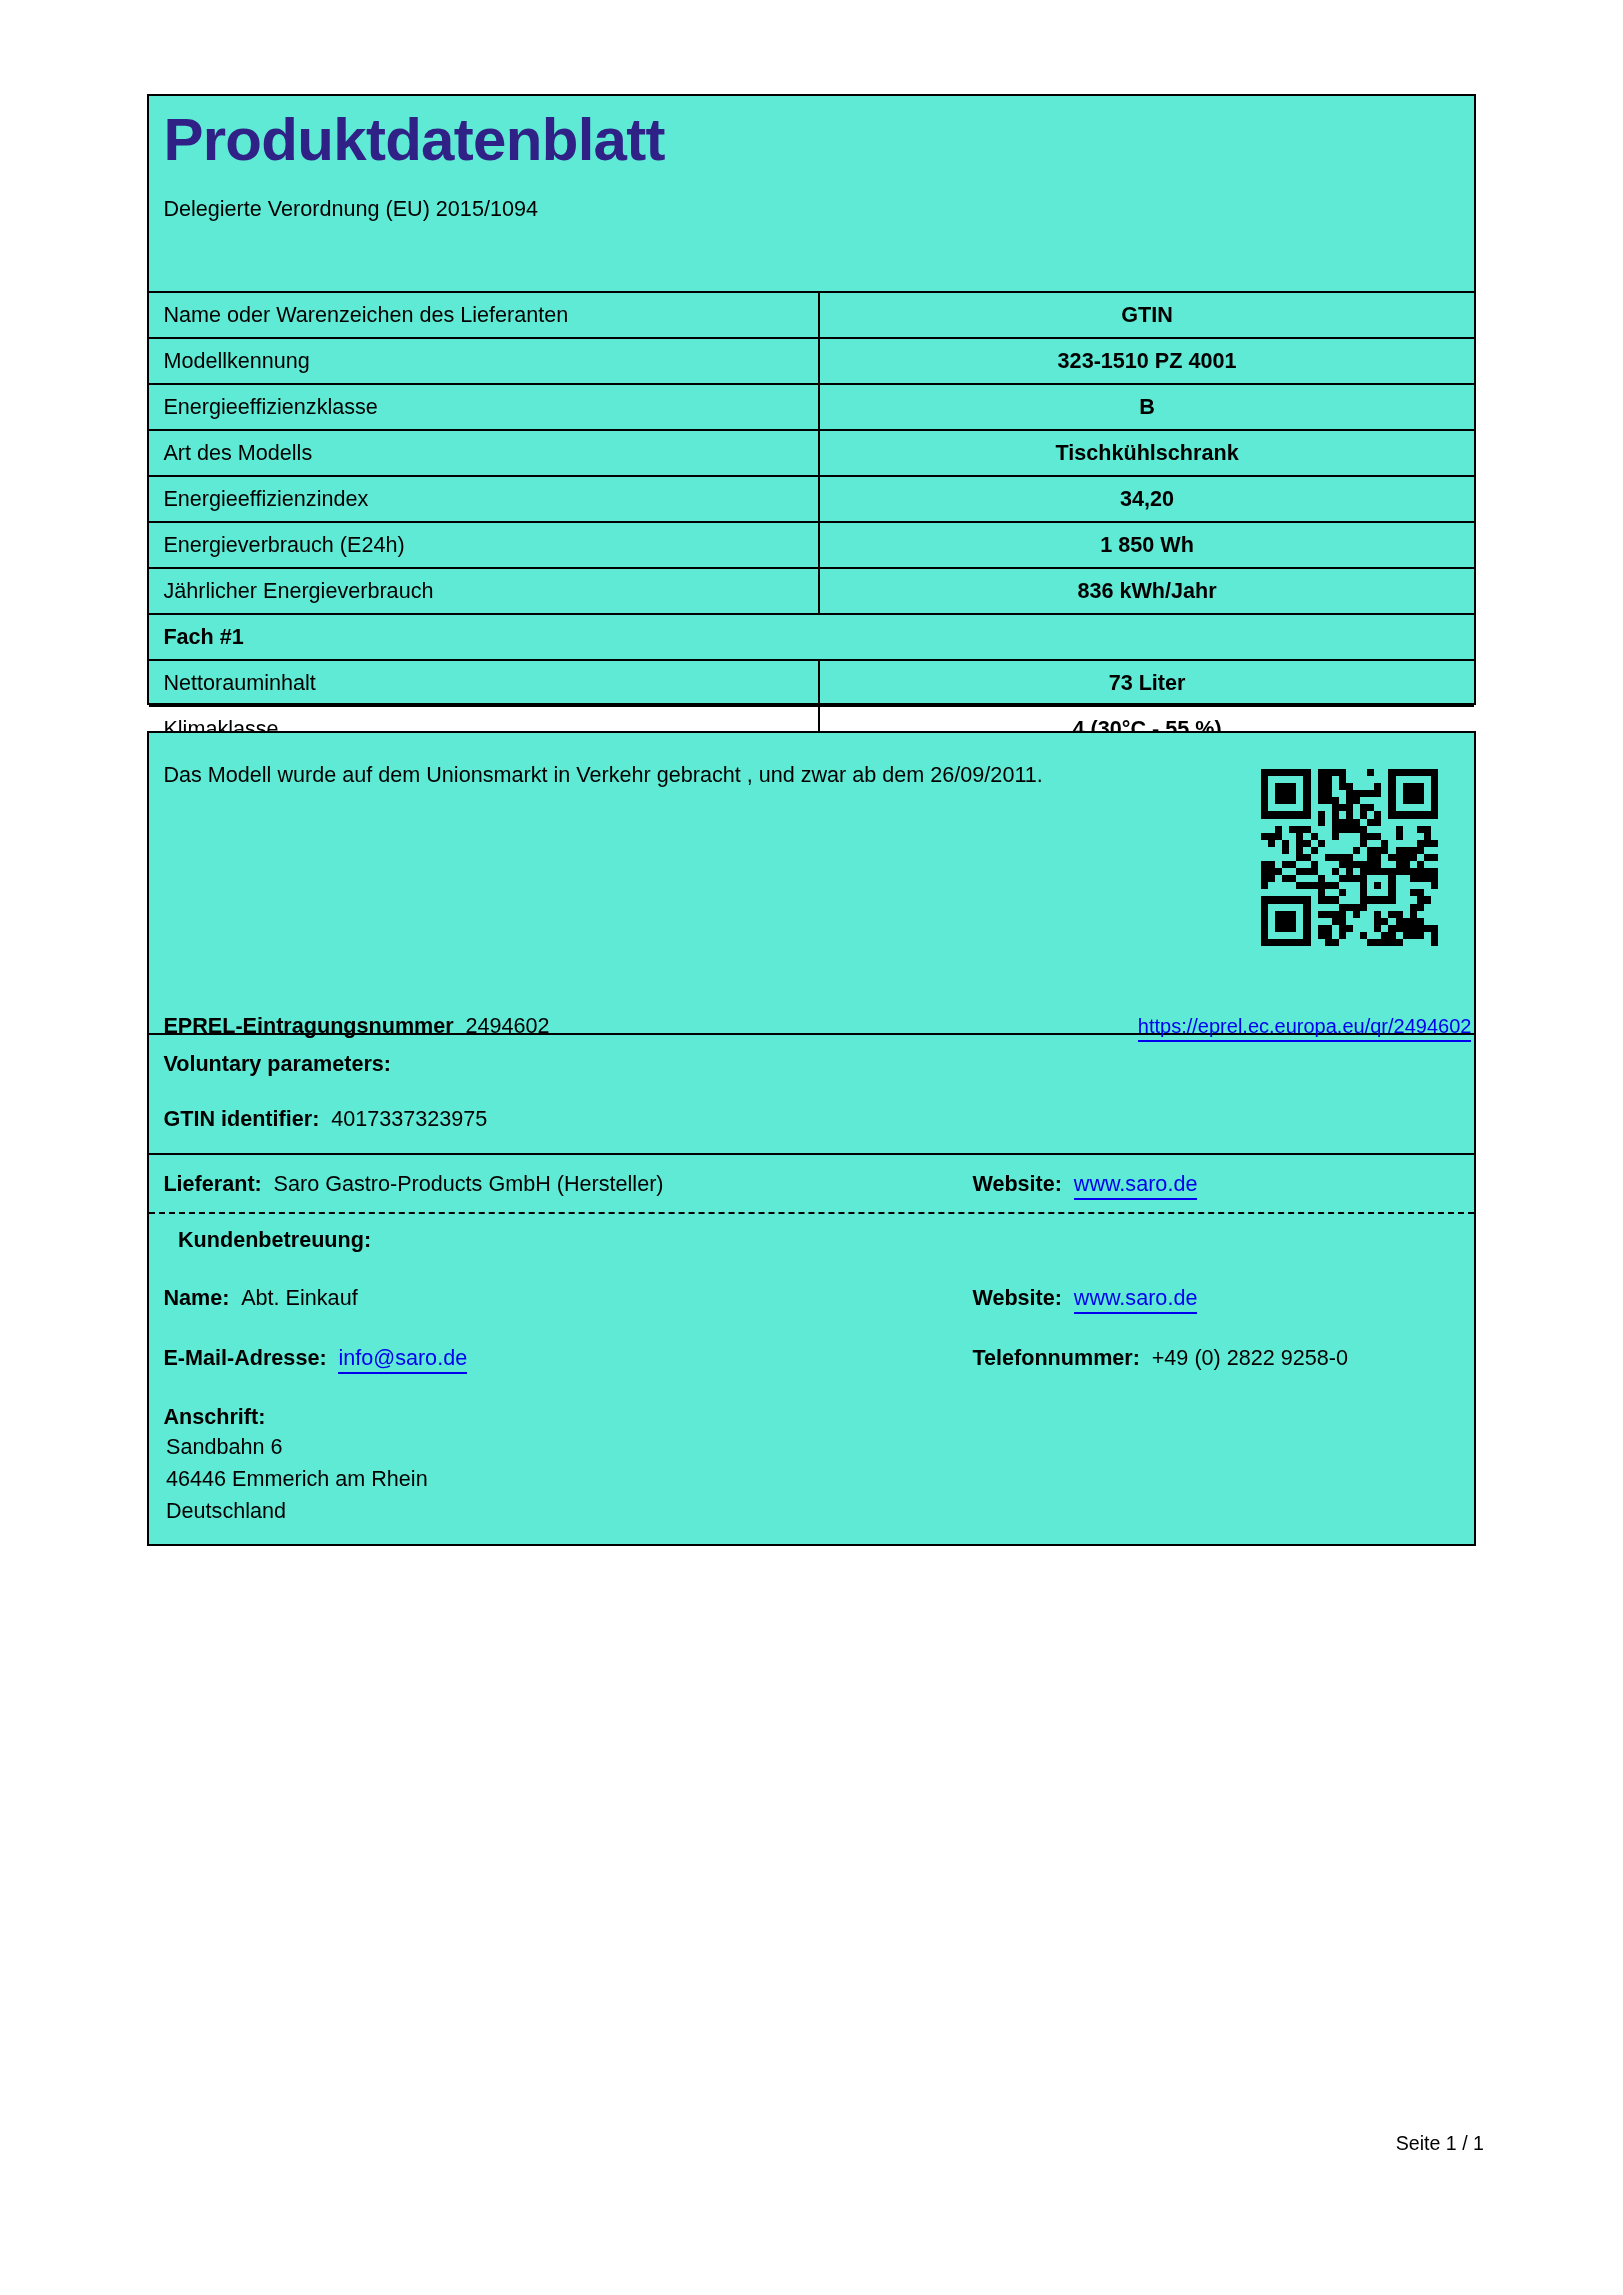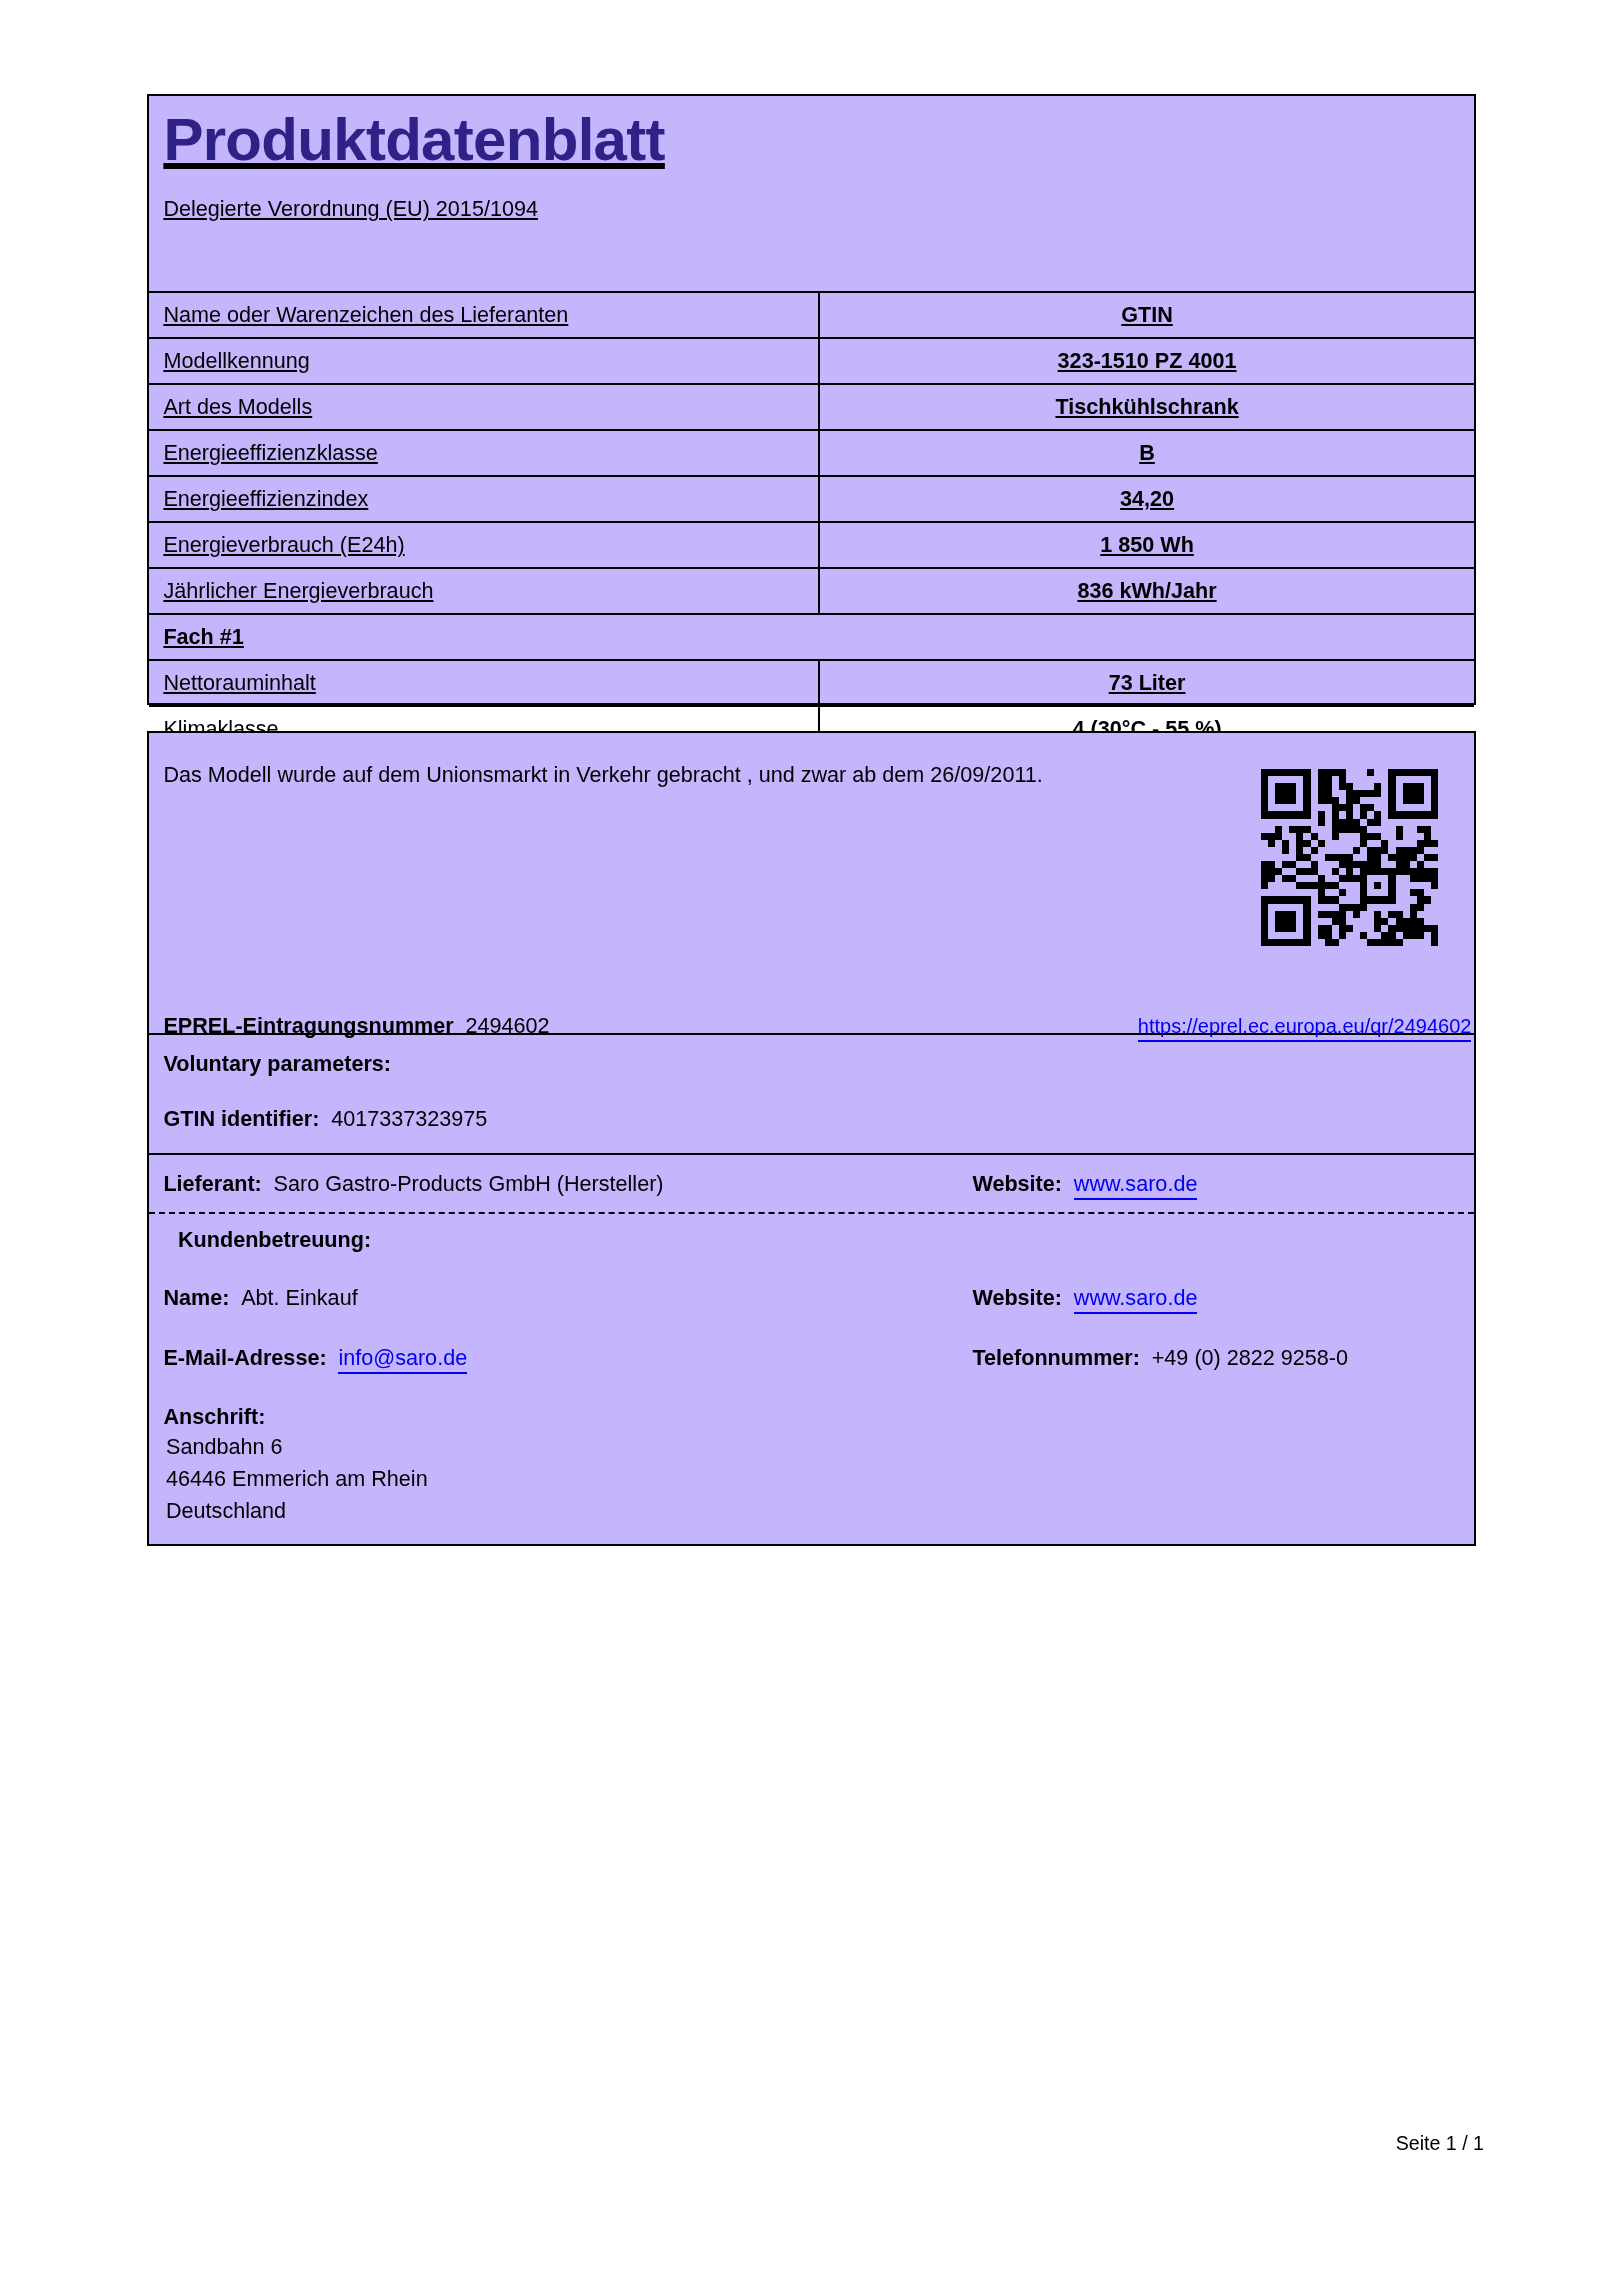--- a/index.html
+++ b/index.html
@@ -15,22 +15,21 @@
     color:var(--ink);
     position:relative;
     overflow:hidden;
   }
   .panel{
     position:absolute;
     left:147px;
     width:1329px;
     box-sizing:border-box;
     border:2.6px solid var(--ink);
-    background:#c4b5fd;
-    text-decoration:underline;
+    background:#5eead4;
   }
   
   #panel-product{top:94px;height:611px;}
   .title-block{height:148px;box-sizing:border-box;padding:0 14.4px;}
   .doc-title{
     margin:0;padding-top:14.4px;
     font-size:60px;line-height:1.0;
     font-weight:bold;color:var(--title-color);
     letter-spacing:-0.7px;
   }
@@ -99,26 +98,26 @@
     <div id="table-body">
         <div class="spec-row">
     <div class="cell-label">Name oder Warenzeichen des Lieferanten</div>
     <div class="cell-value">GTIN</div>
   </div>
         <div class="spec-row">
     <div class="cell-label">Modellkennung</div>
     <div class="cell-value">323-1510 PZ 4001</div>
   </div>
         <div class="spec-row">
+    <div class="cell-label">Energieeffizienzklasse</div>
+    <div class="cell-value">B</div>
+  </div>
+        <div class="spec-row">
     <div class="cell-label">Art des Modells</div>
     <div class="cell-value">Tischkühlschrank</div>
-  </div>
-        <div class="spec-row">
-    <div class="cell-label">Energieeffizienzklasse</div>
-    <div class="cell-value">B</div>
   </div>
         <div class="spec-row">
     <div class="cell-label">Energieeffizienzindex</div>
     <div class="cell-value">34,20</div>
   </div>
         <div class="spec-row">
     <div class="cell-label">Energieverbrauch (E24h)</div>
     <div class="cell-value">1 850 Wh</div>
   </div>
         <div class="spec-row">

